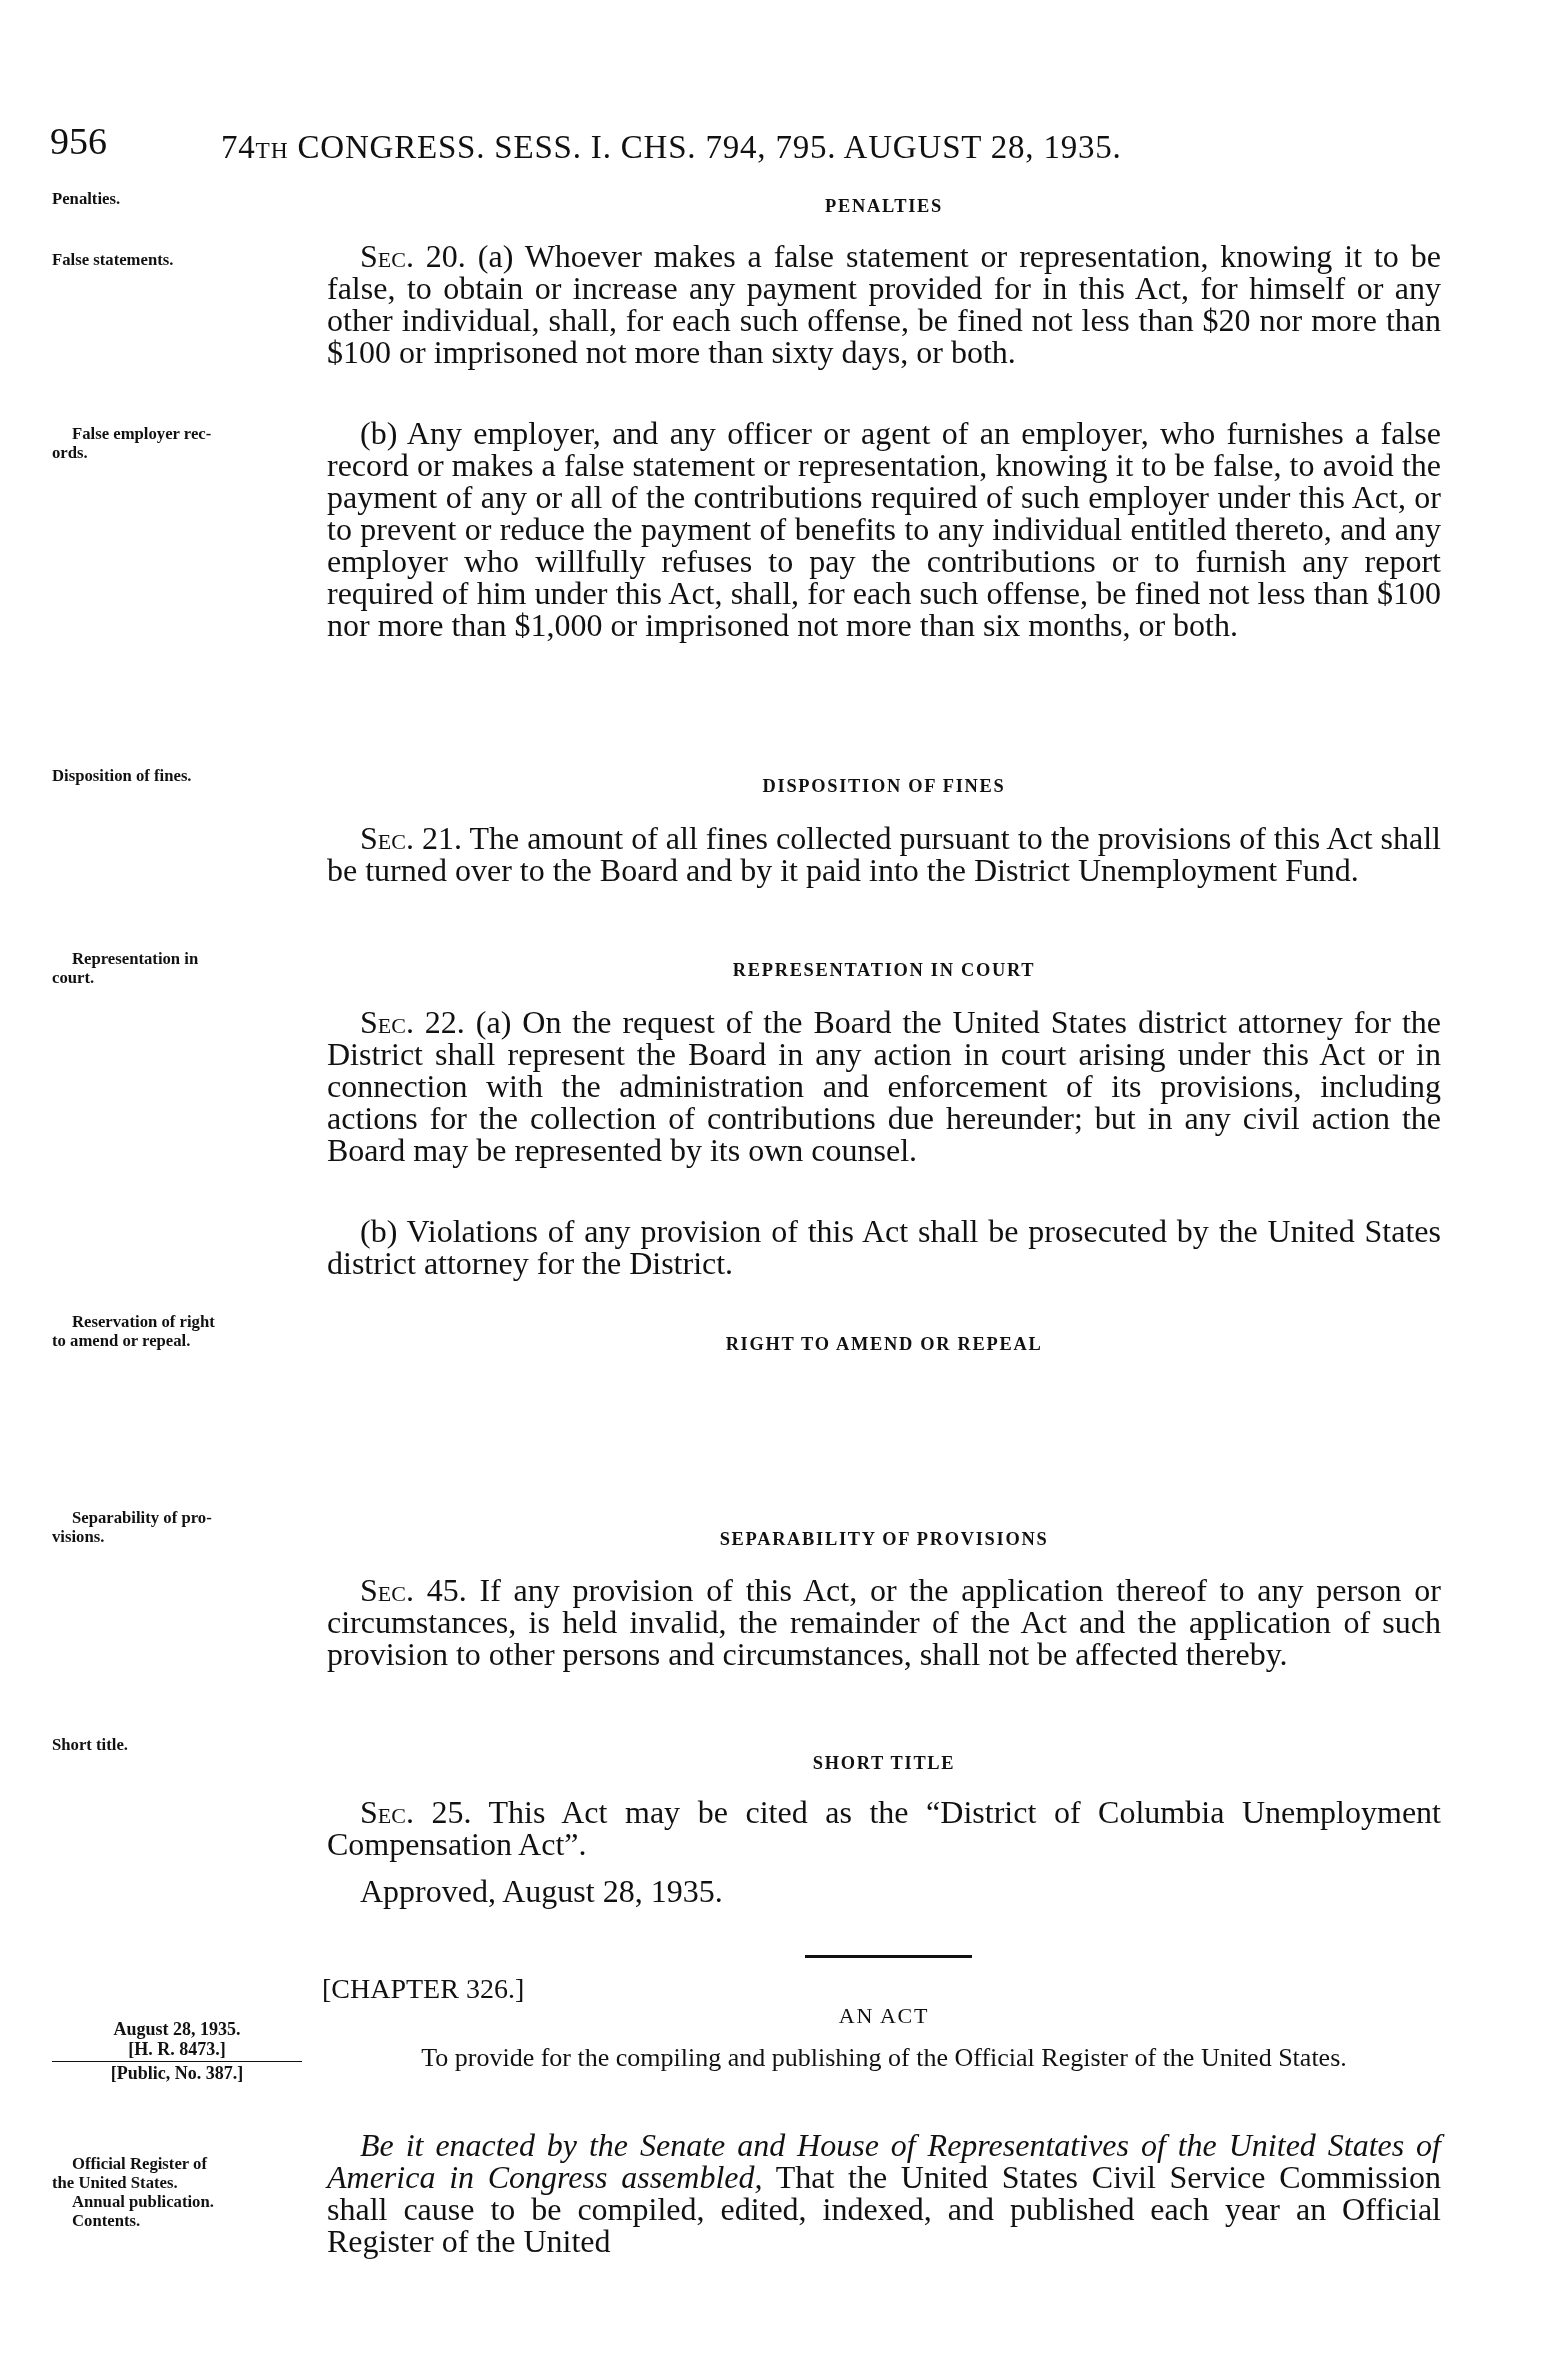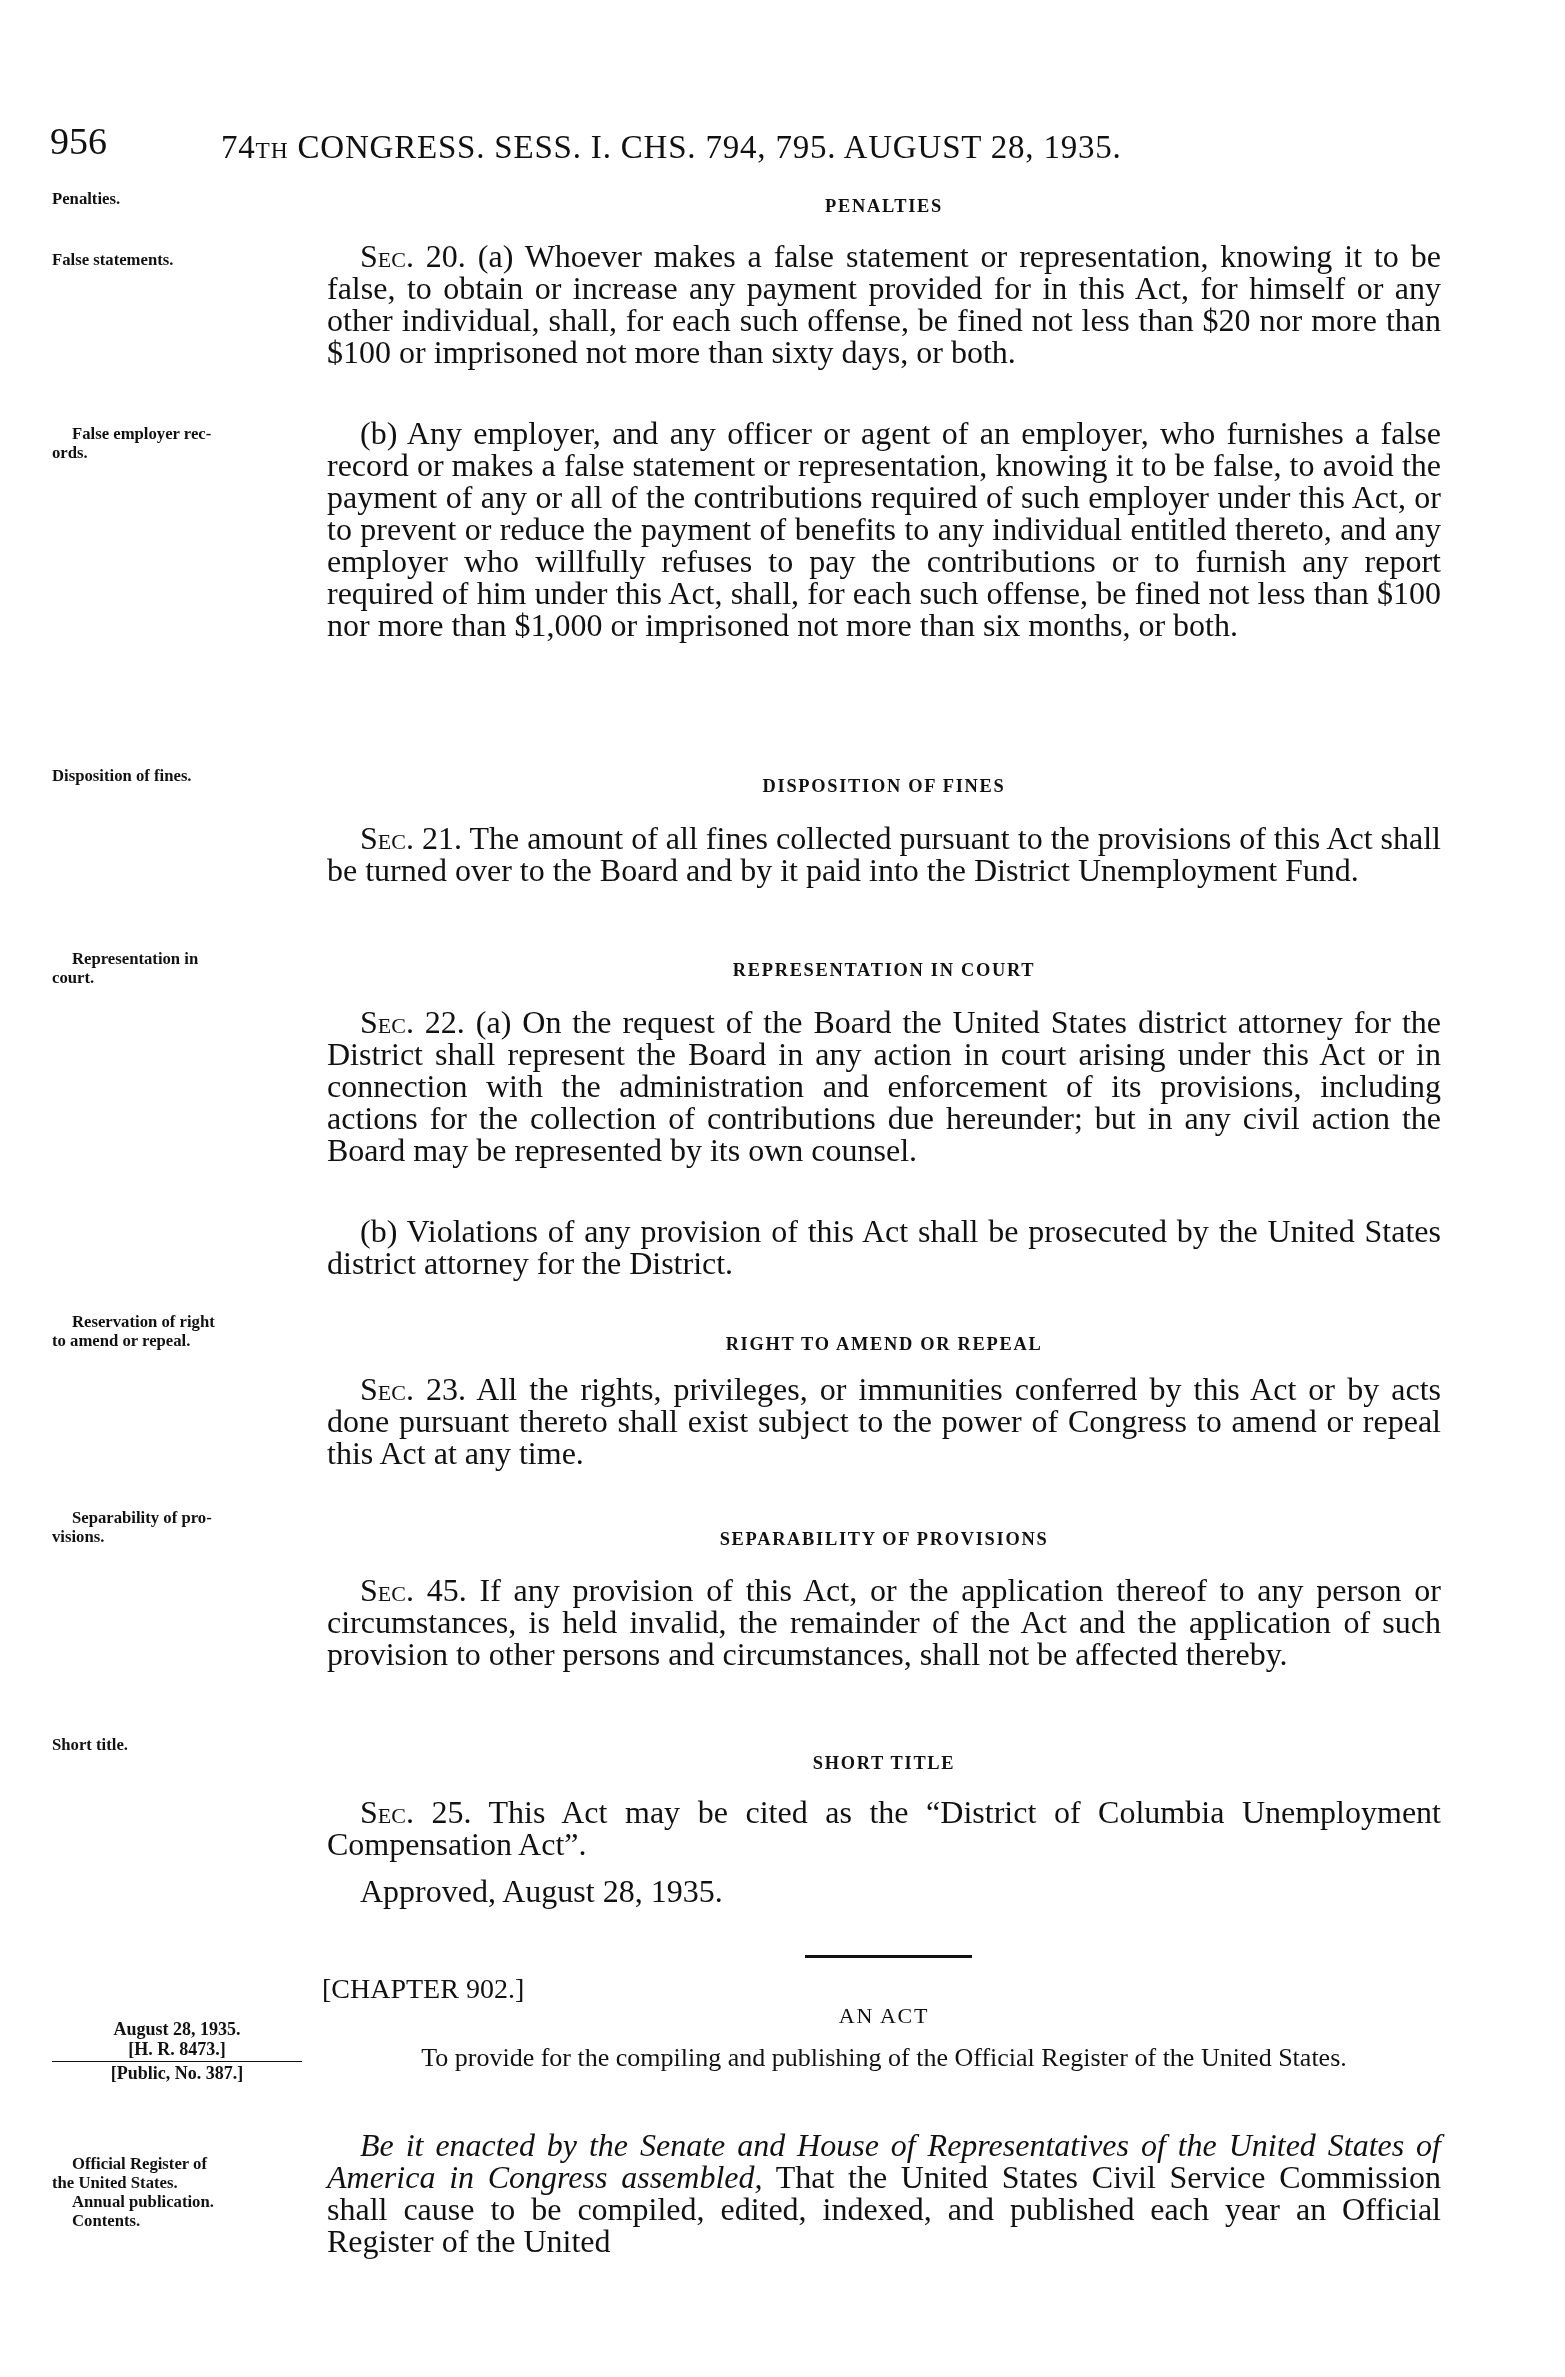--- a/index.html
+++ b/index.html
@@ -64,32 +64,31 @@
   <div class="para" style="top:417px;"><span class="ind"></span><span>(b) Any employer, and any officer or agent of an employer, who furnishes a false record or makes a false statement or representation, knowing it to be false, to avoid the payment of any or all of the contributions required of such employer under this Act, or to prevent or reduce the payment of benefits to any individual entitled thereto, and any employer who willfully refuses to pay the contributions or to furnish any report required of him under this Act, shall, for each such offense, be fined not less than $100 nor more than $1,000 or imprisoned not more than six months, or both.</span></div>
 
   <div class="section-heading" style="top:776px;">DISPOSITION OF FINES</div>
   <div class="para" style="top:822px;"><span class="ind"></span><span class="smallcaps">Sec. 21.</span><span> The amount of all fines collected pursuant to the provisions of this Act shall be turned over to the Board and by it paid into the District Unemployment Fund.</span></div>
 
   <div class="section-heading" style="top:960px;">REPRESENTATION IN COURT</div>
   <div class="para" style="top:1006px;"><span class="ind"></span><span class="smallcaps">Sec. 22.</span><span> (a) On the request of the Board the United States district attorney for the District shall represent the Board in any action in court arising under this Act or in connection with the administration and enforcement of its provisions, including actions for the collection of contributions due hereunder; but in any civil action the Board may be represented by its own counsel.</span></div>
   <div class="para" style="top:1215px;"><span class="ind"></span><span>(b) Violations of any provision of this Act shall be prosecuted by the United States district attorney for the District.</span></div>
 
   <div class="section-heading" style="top:1334px;">RIGHT TO AMEND OR REPEAL</div>
-  <div class="para" style="top:1373px;"><span class="ind"></span><span class="smallcaps">Sec. 23.</span><span> All the rights, privileges, or immunities conferred by this Act or by acts done pursuant thereto shall exist subject to the power of Congress to amend or repeal this Act at any time.</span></div>
 
   <div class="section-heading" style="top:1529px;">SEPARABILITY OF PROVISIONS</div>
   <div class="para" style="top:1574px;"><span class="ind"></span><span class="smallcaps">Sec. 45.</span><span> If any provision of this Act, or the application thereof to any person or circumstances, is held invalid, the remainder of the Act and the application of such provision to other persons and circumstances, shall not be affected thereby.</span></div>
 
   <div class="section-heading" style="top:1753px;">SHORT TITLE</div>
   <div class="para" style="top:1796px;"><span class="ind"></span><span class="smallcaps">Sec. 25.</span><span> This Act may be cited as the “District of Columbia Unemployment Compensation Act”.</span></div>
   <div class="para" style="top:1875px;"><span class="ind"></span><span>Approved, August 28, 1935.</span></div>
 
   <div class="rule" style="top:1955px; left:805px; width:167px;"></div>
 
-  <div style="position:absolute; left:322px; top:1973px; font-size:28px;">[CHAPTER 902.]</div>
+  <div style="position:absolute; left:322px; top:1973px; font-size:28px;">[CHAPTER 326.]</div>
   <div class="center" style="top:2003px; font-size:22px; letter-spacing:1.7px;">AN ACT</div>
 
   <div class="bill-info" style="top:2019px;">
     <div>August 28, 1935.</div>
     <div>[H. R. 8473.]</div>
     <div style="border-top:1.7px solid #111; margin:1.7px 0;"></div>
     <div>[Public, No. 387.]</div>
   </div>
 
   <div class="center" style="top:2044px; font-size:26px; line-height:27px; left:327px; width:1114px;">To provide for the compiling and publishing of the Official Register of the United States.</div>

